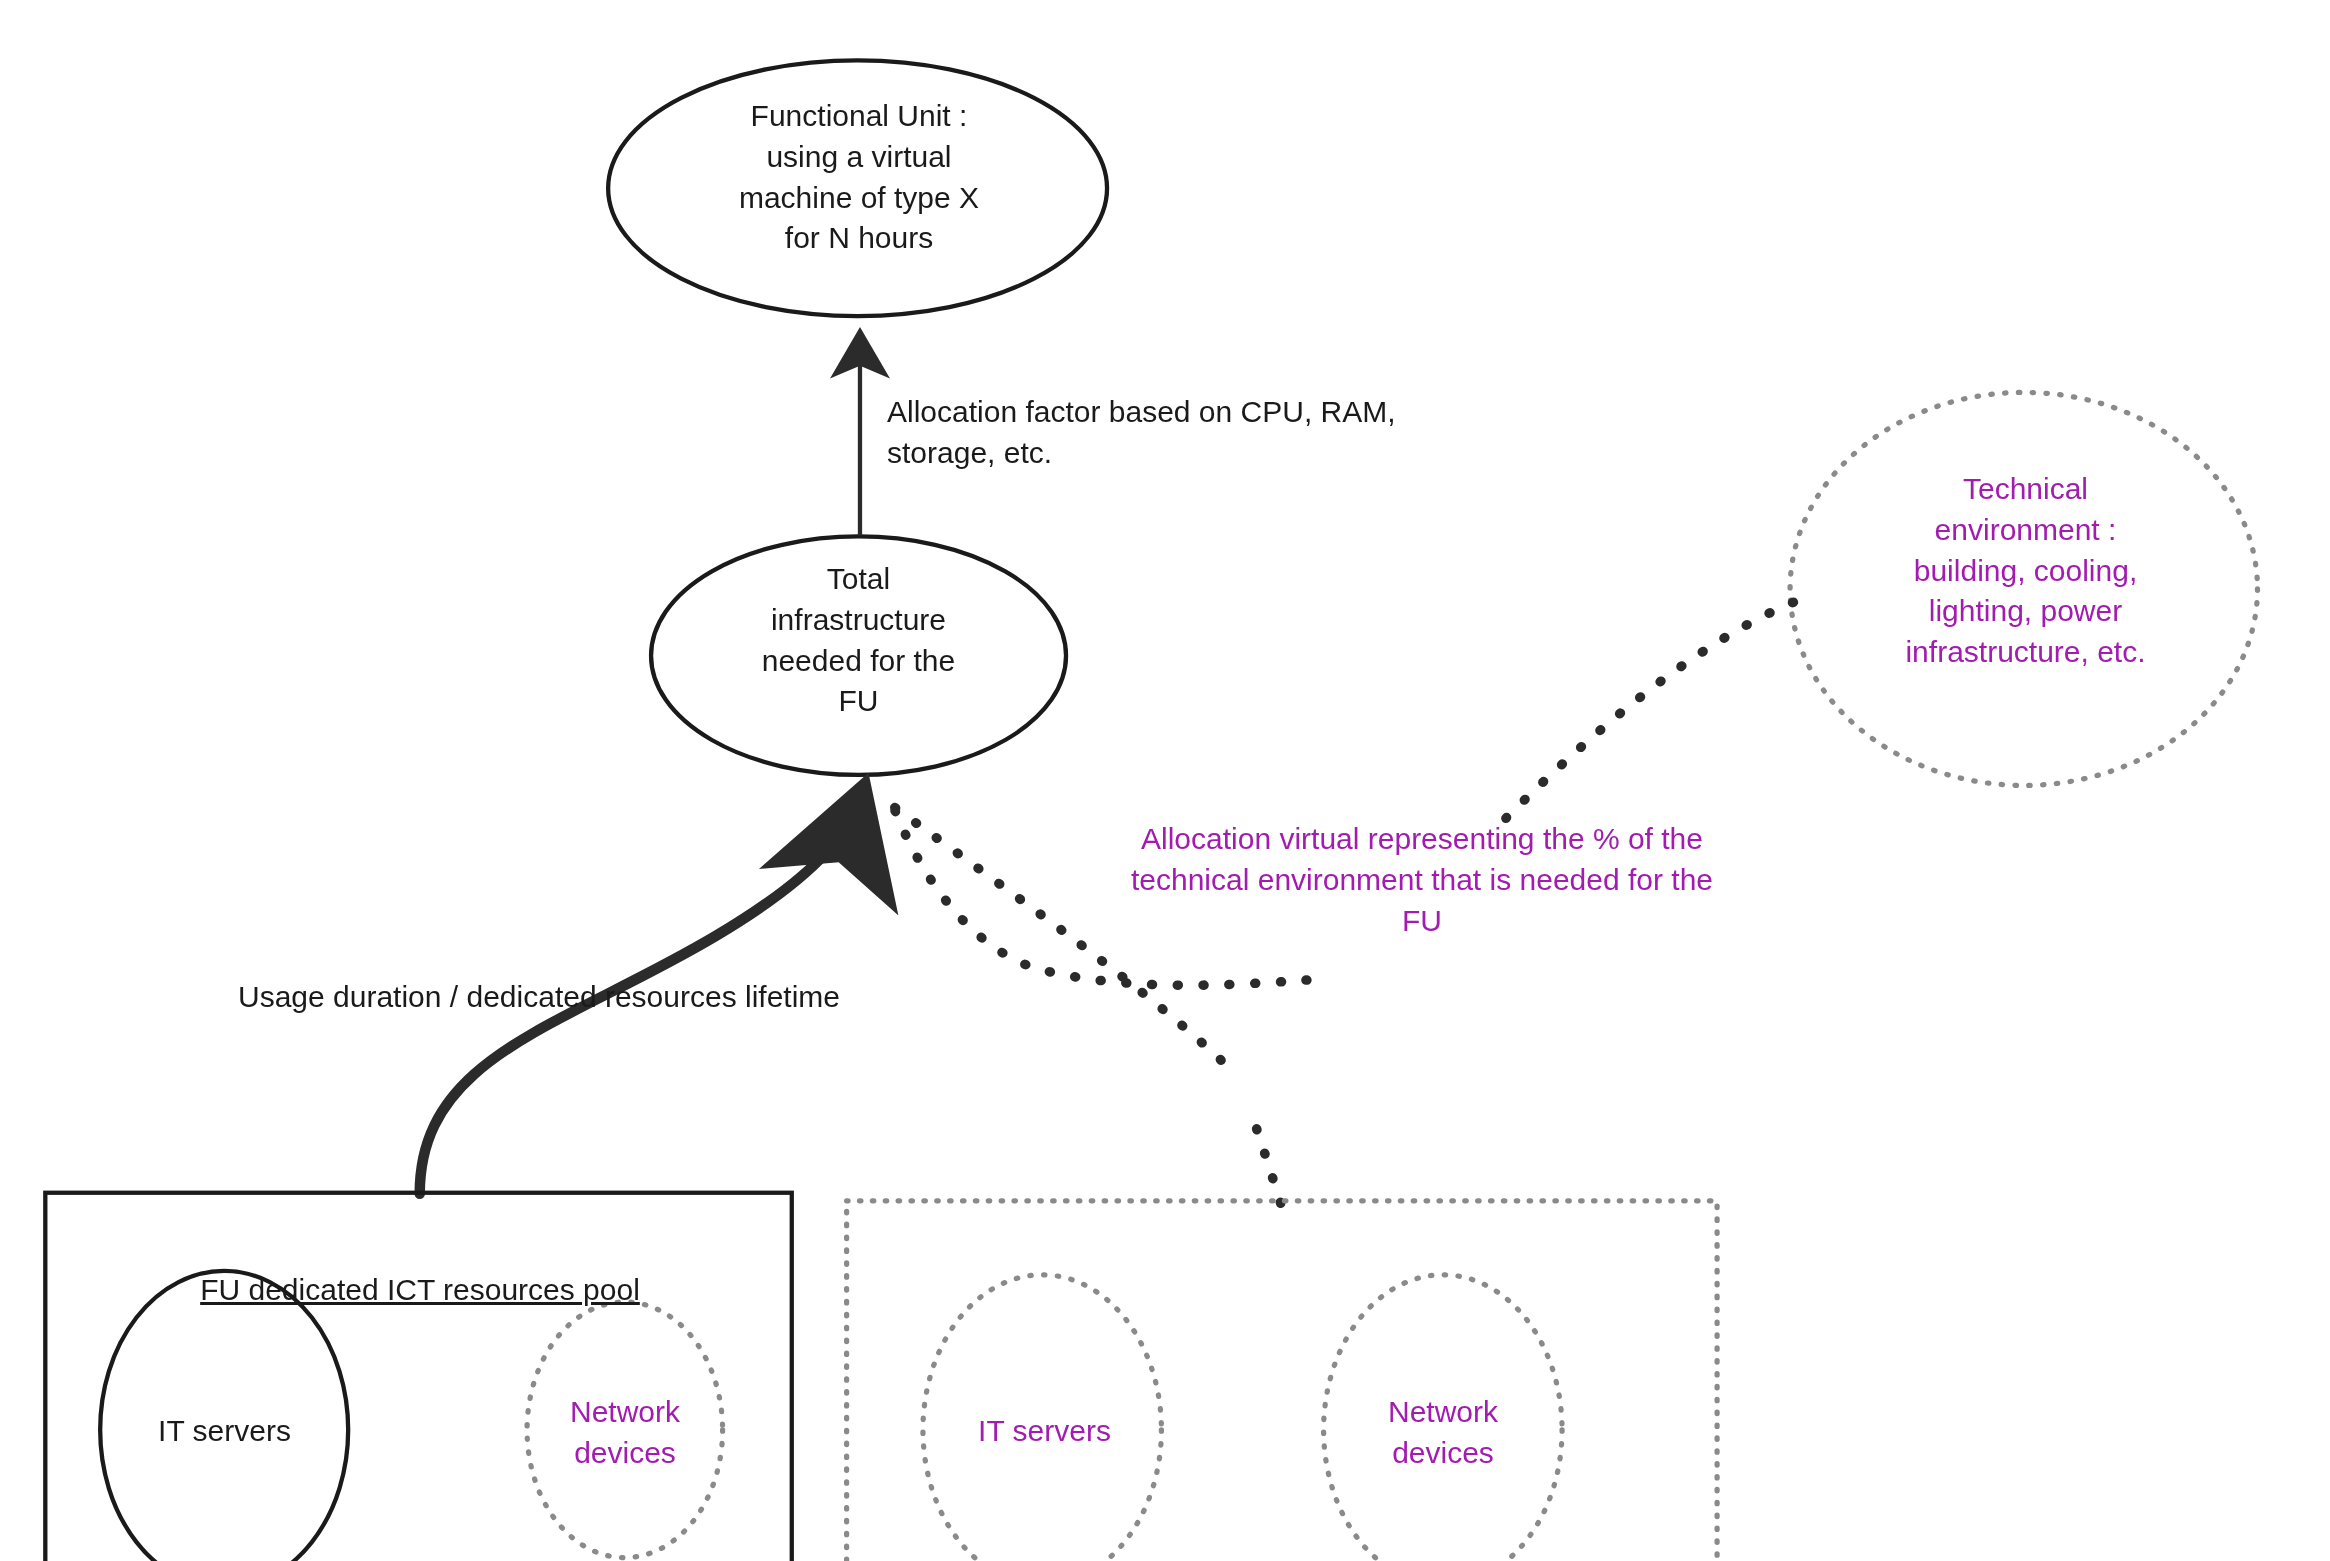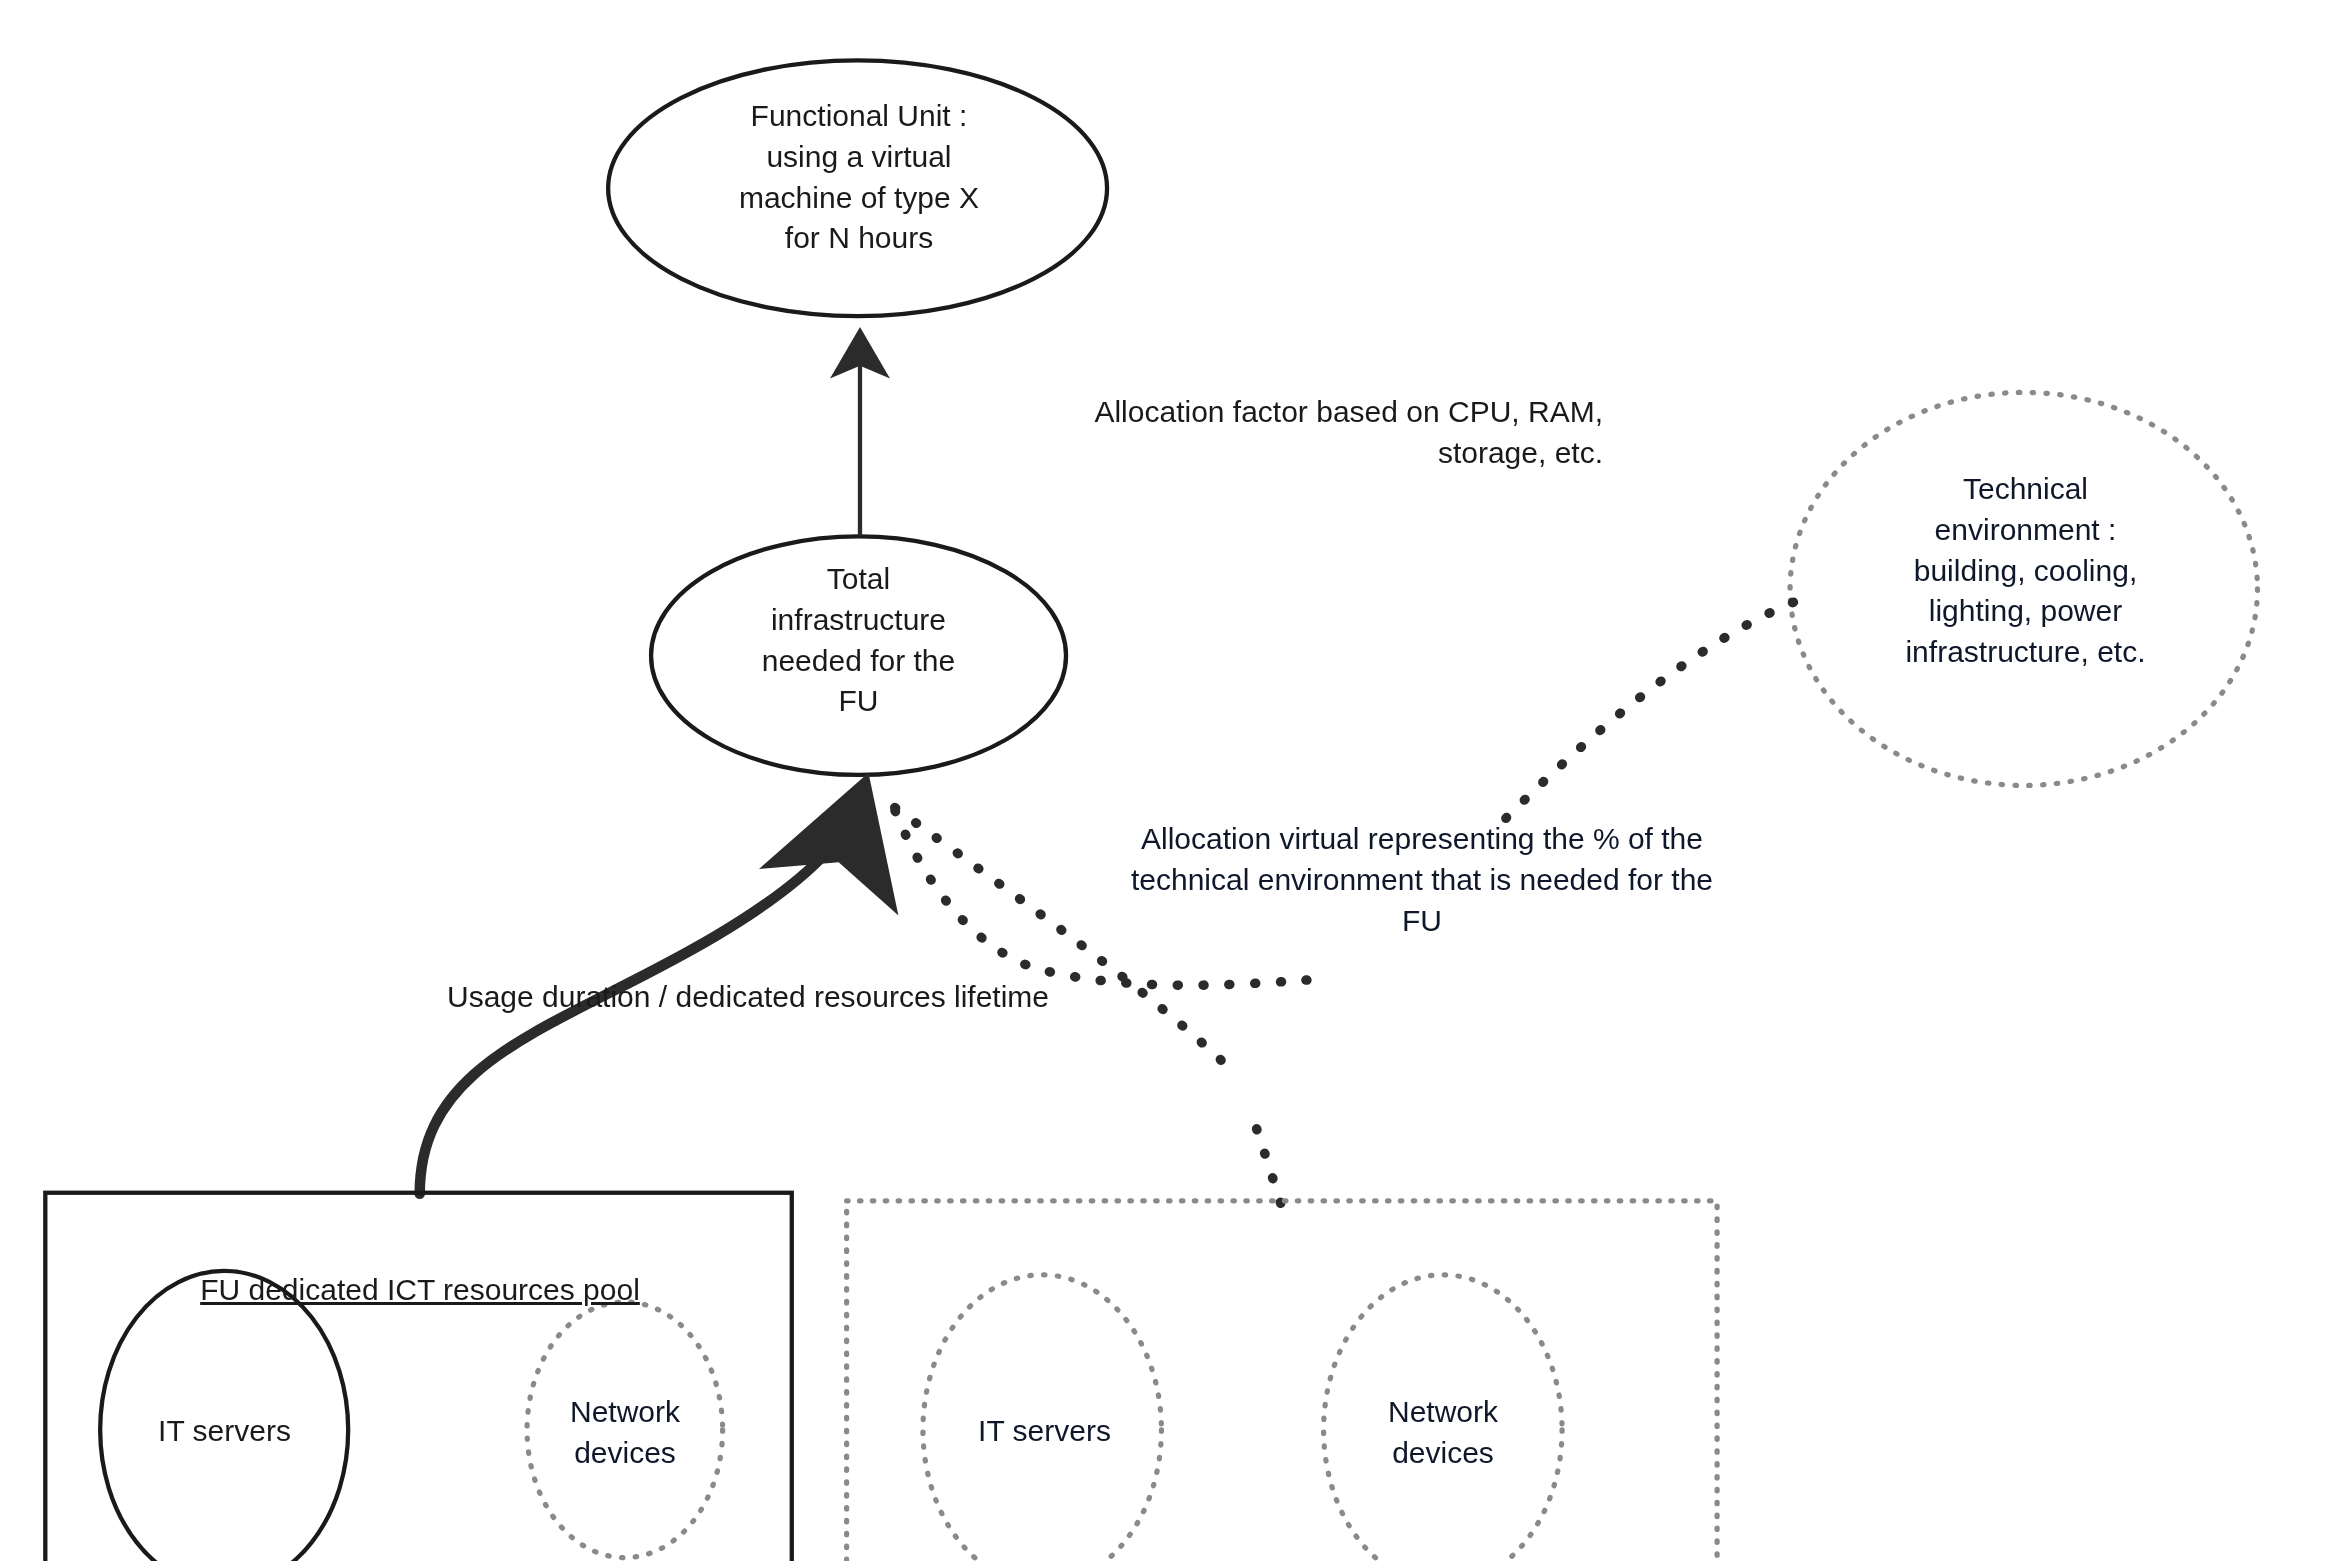--- a/index.html
+++ b/index.html
@@ -2,22 +2,22 @@
 <html style="font-size:7.6px"><head>
 <meta charset="utf-8">
 <style>
   html,body{margin:0;padding:0;background:#ffffff;}
   body{width:2330px;height:1562px;overflow:hidden;
        font-family:"Liberation Sans","DejaVu Sans",sans-serif;}
   #stage{position:relative;width:2330px;height:1562px;background:#fff;margin-top:44px;}
   svg.layer{position:absolute;left:0;top:0;width:2330px;height:1562px;}
   .txt{position:absolute;color:#1a1a1a;font-size:30px;line-height:1.36;
        text-align:center;white-space:pre-line;}
-  .txt.grey{color:#0f172a;}
-  .txt.left{text-align:right;}
+  .txt.grey{color:#a21caf;}
+  .txt.left{text-align:left;}
 </style>
 </head>
 <body>
 
 <div id="stage">
 
   <svg class="layer" viewBox="0 0 4885 3274">
     <defs>
       <marker id="arrowSolid" markerWidth="14" markerHeight="14" refX="9" refY="7" orient="auto" markerUnits="strokeWidth">
         <path d="M0,0 L12,7 L0,14 L3,7 Z" fill="#2b2b2b"></path>

